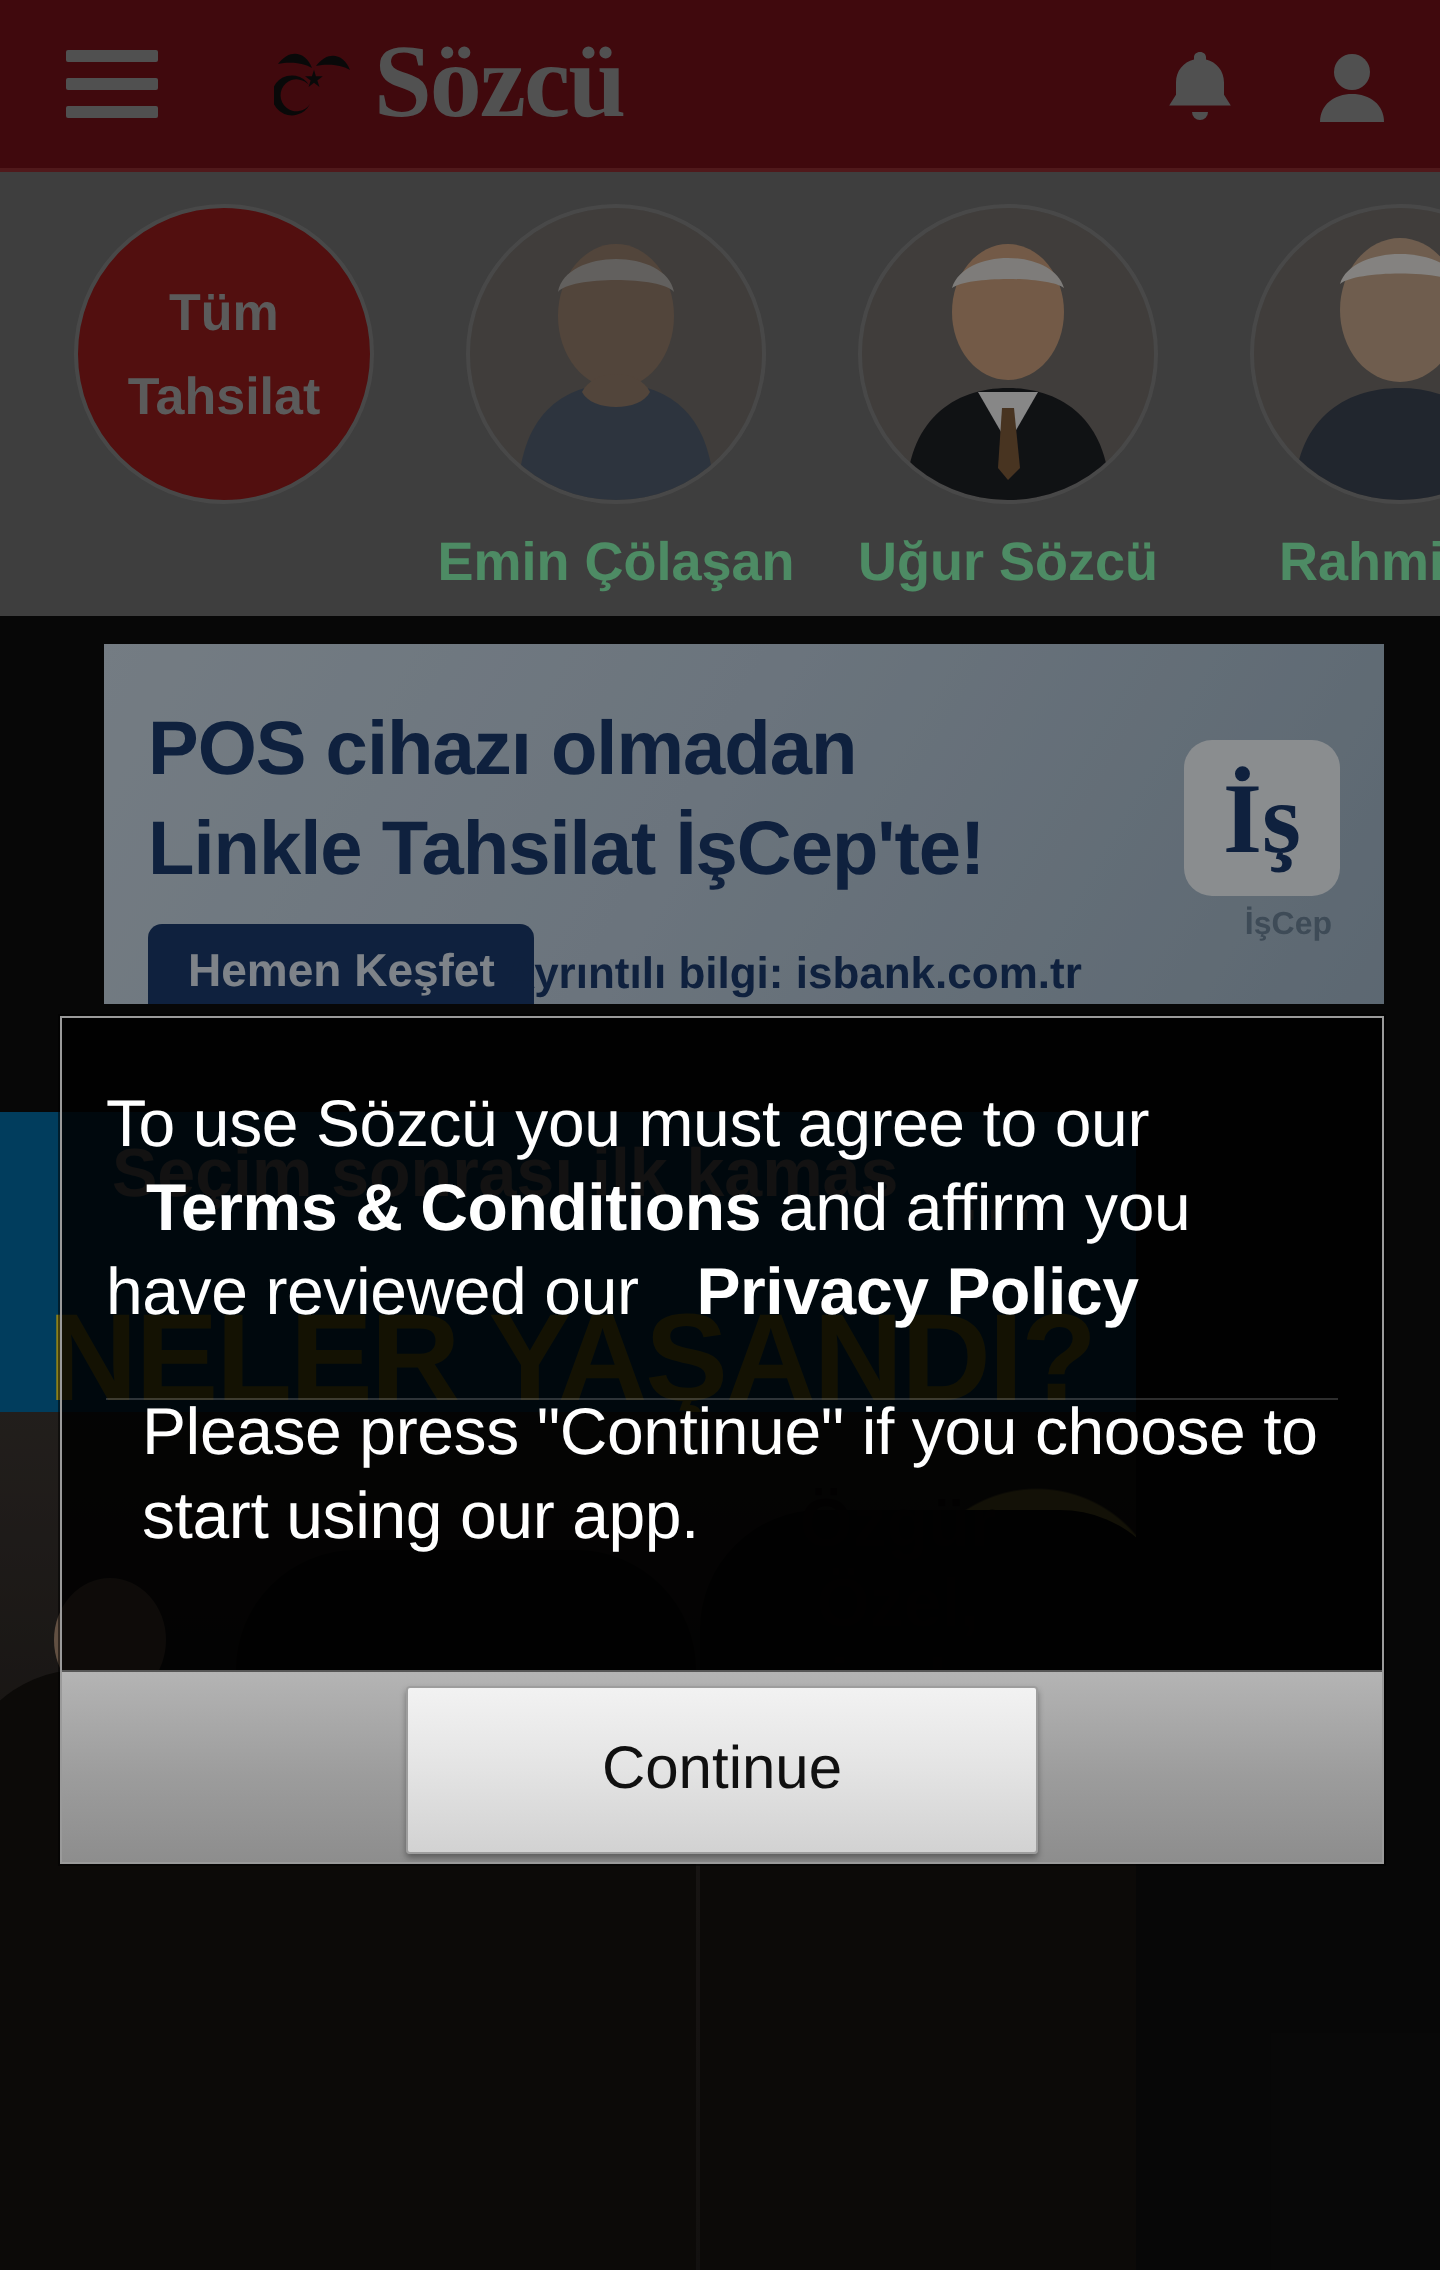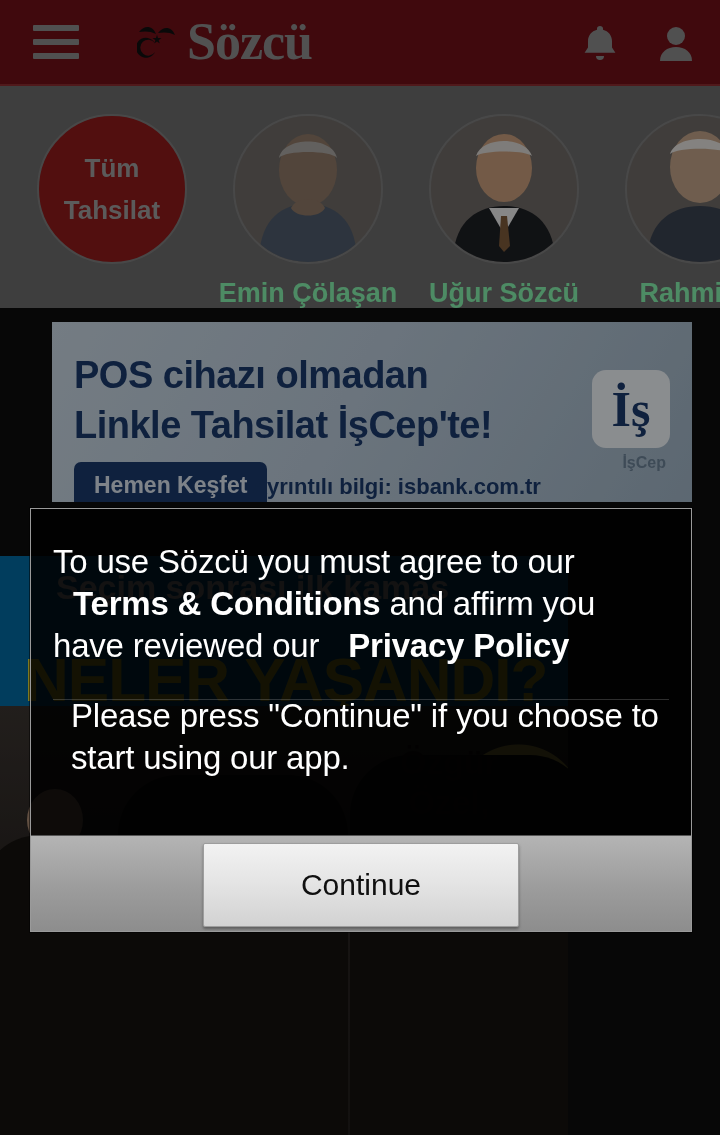--- a/index.html
+++ b/index.html
@@ -59,21 +59,21 @@
   }
   .hicon { width:40px; height:40px; cursor:pointer; }
   .hicon svg { display:block; }
 
   
   #authors {
     position:absolute; top:86px; left:0;
     width:720px; height:222px;
     background:#6b6b6b;
     display:flex; align-items:flex-start;
-    padding-top:28px; padding-left:14px;
+    padding-top:16px; padding-left:14px;
     overflow:hidden;
   }
   .author {
     width:196px;
     display:flex; flex-direction:column; align-items:center;
     flex:0 0 auto;
   }
   .avatar {
     width:150px; height:150px; border-radius:50%;
     border:2px solid #7d7d7d;

